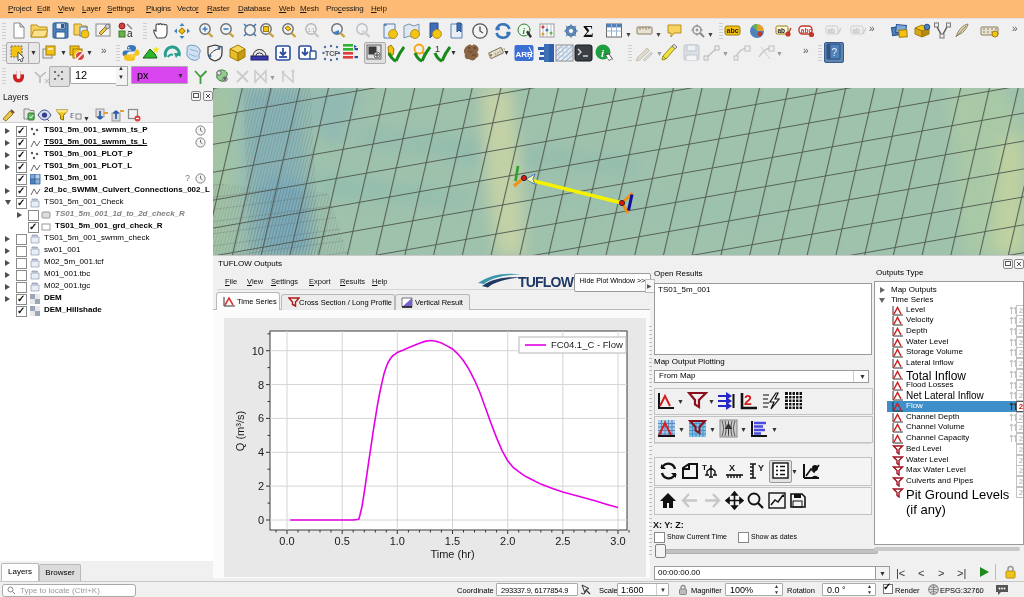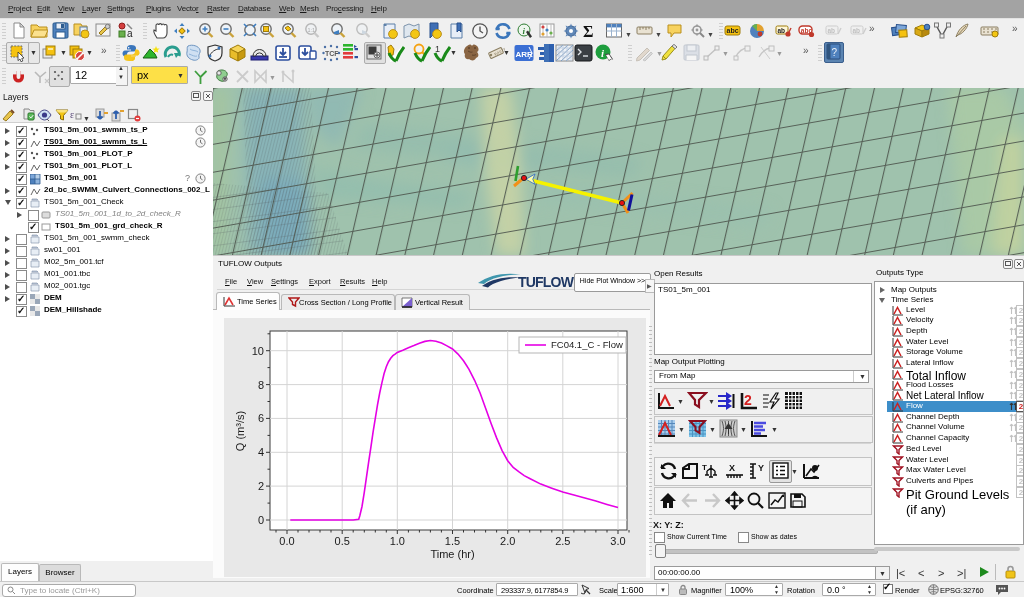--- a/index.html
+++ b/index.html
@@ -1,17 +1,17 @@
 <!DOCTYPE html>
 <html><head><meta charset="utf-8">
 <style>
 html,body{margin:0;padding:0;}
 body{width:1024px;height:597px;overflow:hidden;font-family:"Liberation Sans",sans-serif;background:#f0f0f0;position:relative;font-size:11px;color:#000;}
 .abs{position:absolute;}
-#menubar{left:0;top:0;width:1024px;height:18px;background:#a3a3a3;}
+#menubar{left:0;top:0;width:1024px;height:18px;background:#fdba74;}
 #menubar span{position:absolute;top:4px;color:#1a1a1a;font-size:8px;letter-spacing:-.2px;}
 #menubar u{text-decoration:underline;}
 .tbrow{left:0;width:1024px;background:#f0f0f0;}
 #tb1{top:18px;height:23px;border-top:1px solid #e3e3e3;}
 #tb2{top:41px;height:23px;}
 #tb3{top:64px;height:24px;border-bottom:1px solid #c8c8c8;}
 svg.ic{position:absolute;}
 .grip{position:absolute;width:4px;height:16px;top:4px;background:repeating-linear-gradient(to bottom,#cfcfcf 0 1px,transparent 1px 3px);}
 
 #layersPanel{left:0;top:88px;width:213px;border-right:1px solid #c8c8c8;height:473px;background:#f0f0f0;}
@@ -22,21 +22,21 @@
 .tbtn{position:absolute;border:1px solid #adadad;background:#fdfdfd;border-radius:2px;}
 .fieldbox{position:absolute;background:#fff;border:1px solid #aaa;border-radius:1px;font-size:11px;}
 .trow{position:absolute;left:0;width:213px;height:12px;font-size:8px;}
 .ex{position:absolute;left:5px;top:3px;width:0;height:0;border-left:5px solid #4f4f4f;border-top:3.5px solid transparent;border-bottom:3.5px solid transparent;}
 .exo{border-left:3.5px solid transparent !important;border-right:3.5px solid transparent;border-top:5px solid #4f4f4f;border-bottom:none !important;}
 .cb{position:absolute;left:16px;top:1px;width:9px;height:9px;background:#fff;border:1px solid #8a8a8a;}
 .cb:not(.e)::after{content:"\2713";position:absolute;left:0px;top:-2px;font-size:10px;font-weight:bold;color:#111;}
 .lb{position:absolute;left:44px;top:0;white-space:nowrap;color:#000;}
 .lb.b{font-weight:bold;}
 .lb.u{text-decoration:underline;}
-.lb.i{font-style:italic;color:#808080;font-weight:normal;}
+.lb.i{font-style:italic;color:#808080;font-weight:bold;}
 .clk{position:absolute;top:0;width:11px;height:11px;}
 #tuflow .m{position:absolute;top:21px;font-size:7.5px;color:#111;}
 .gb{position:absolute;border:1px solid #c3c3c3;background:#f0f0f0;}
 .dd{position:absolute;font-size:7px;color:#333;}
 .ticon{position:absolute;}
 </style></head>
 <body>
 <svg width="0" height="0" style="position:absolute">
     <defs>
       <g id="clkg">
@@ -483,21 +483,21 @@
       <circle cx="3" cy="10" r="1.1" fill="#555"></circle>
       <circle cx="10" cy="10" r="1.1" fill="#555"></circle>
     </svg>
 <div class="fieldbox" style="left:70px;top:2px;width:46px;height:16px">
       <span style="position:absolute;left:4px;top:2px">12</span>
     </div>
 <div class="abs" style="left:116px;top:2px;width:11px;height:18px;border:1px solid #aaa;background:#f4f4f4;border-left:none">
 <span class="abs" style="left:2px;top:-2px;font-size:6px;color:#333">▲</span>
       <span class="abs" style="left:2px;top:7px;font-size:6px;color:#333">▼</span>
     </div>
-<div class="fieldbox" style="left:131px;top:2px;width:55px;height:16px;background:#fde047">
+<div class="fieldbox" style="left:131px;top:2px;width:55px;height:16px;background:#d946ef">
       <span style="position:absolute;left:5px;top:2px">px</span>
       <span class="abs" style="right:3px;top:5px;font-size:7px;color:#333">▼</span>
     </div>
 <svg class="ic" style="left:192px;top:4px" width="17" height="17" viewBox="0 0 17 17">
       <path d="M8.5 16V9M8.5 9L3 3M8.5 9l6-6" stroke="#3f9e3f" stroke-width="1.8" fill="none"></path>
     </svg>
 <svg class="ic" style="left:213px;top:4px" width="18" height="17" viewBox="0 0 18 17">
       <path d="M5 3c3-2 8-1 9 2 1 2-1 3-1 5 0 2-2 4-5 3-3-1-5-3-4-6 .5-1.6-.5-2.6 1-4z" fill="#8fce8f" stroke="#3f7a3f"></path>
       <circle cx="6" cy="5" r="2.2" fill="#e8e8e8" stroke="#666"></circle>
       <circle cx="12" cy="11" r="2.2" fill="#e8e8e8" stroke="#666"></circle>

